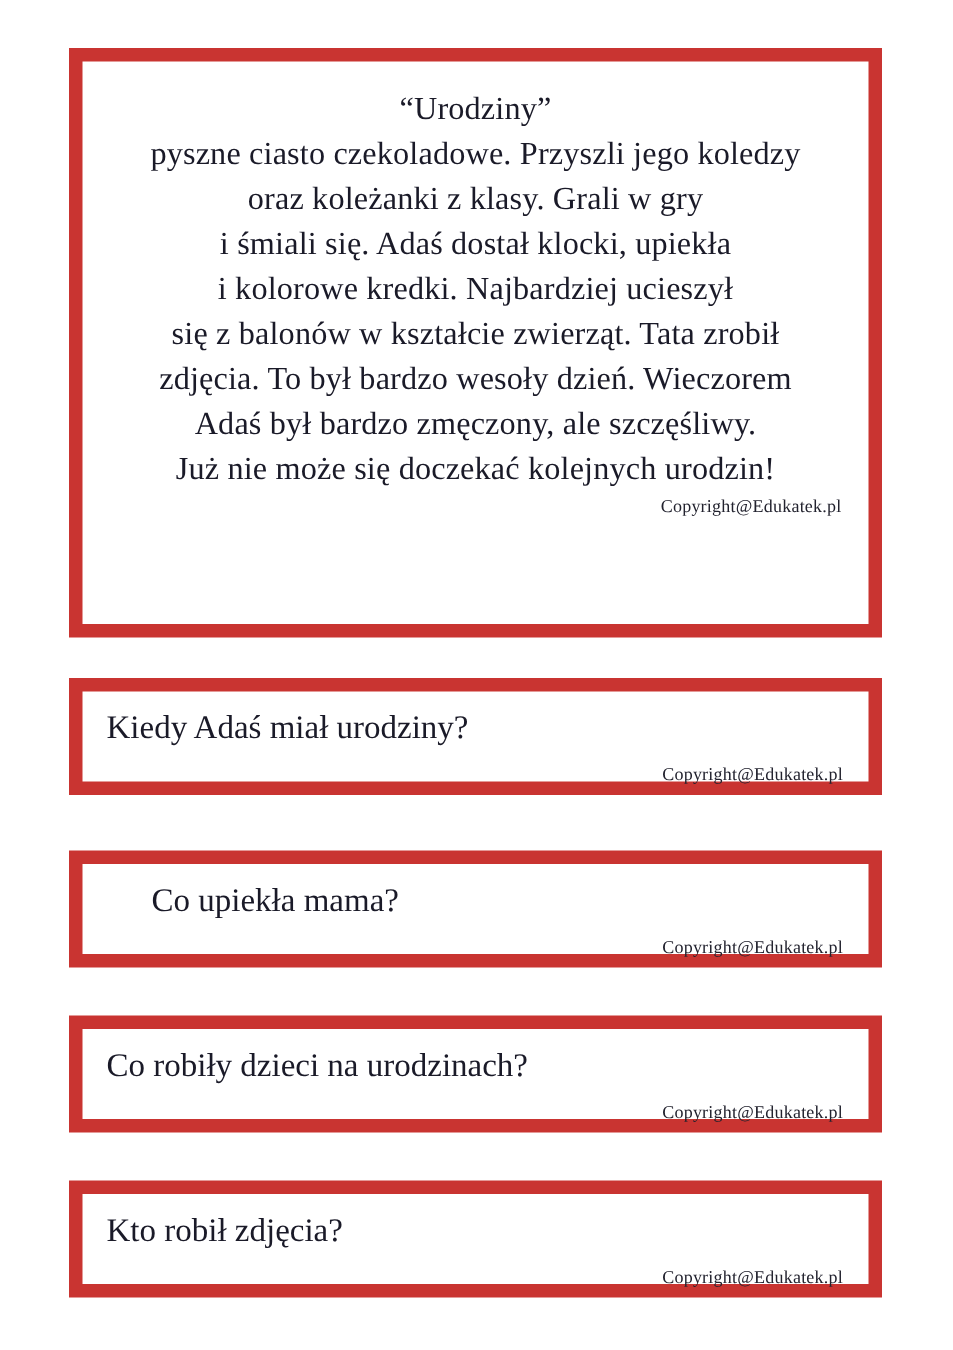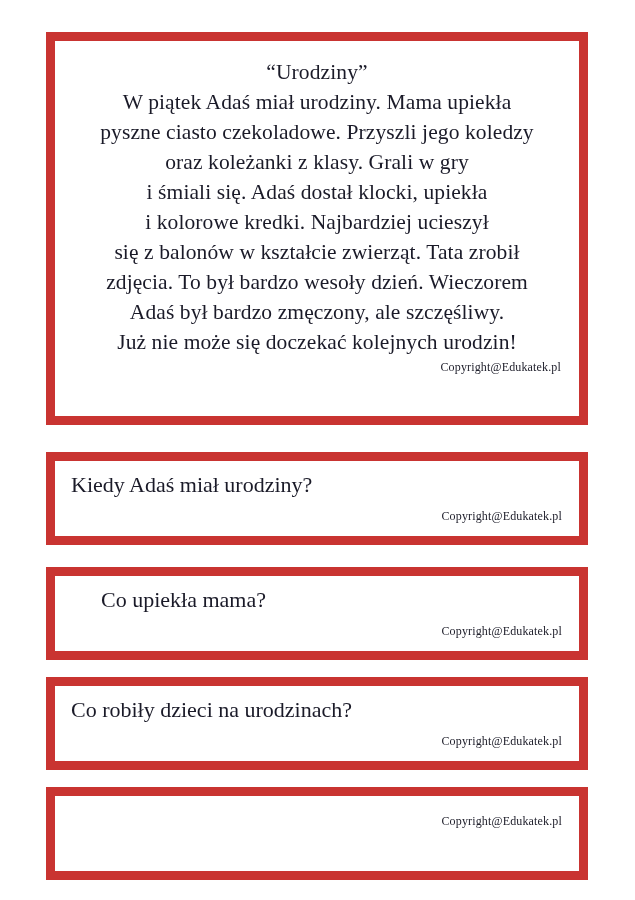--- a/index.html
+++ b/index.html
@@ -56,21 +56,21 @@
     line-height: 30px;
   }
 
   .passage-line {
     display: block;
     white-space: pre;
   }
 
   
   .card-question {
-    height: 93px;
+    height: 78px;
     padding: 9px 14px 4px 16px;
   }
   .card-q1 { top: 452px; }
   .card-q2 { top: 567px; padding-left: 46px; }
   .card-q3 { top: 677px; }
   .card-q4 { top: 787px; }
 
   .question-text {
     font-size: 22px;
     line-height: 30px;
@@ -100,21 +100,20 @@
   }
 </style>
 </head>
 <body>
 
 <div class="sheet">
 
   <div class="card card-passage">
     <div class="passage-body">
       <span class="passage-title">“Urodziny”</span>
-      <span class="passage-line">W piątek Adaś miał urodziny. Mama upiekła</span>
       <span class="passage-line">pyszne ciasto czekoladowe. Przyszli jego koledzy</span>
       <span class="passage-line">oraz koleżanki z klasy. Grali w gry</span>
       <span class="passage-line">i śmiali się. Adaś dostał klocki, upiekła</span>
       <span class="passage-line">i kolorowe kredki. Najbardziej ucieszył</span>
       <span class="passage-line">się z balonów w kształcie zwierząt. Tata zrobił</span>
       <span class="passage-line">zdjęcia. To był bardzo wesoły dzień. Wieczorem</span>
       <span class="passage-line">Adaś był bardzo zmęczony, ale szczęśliwy.</span>
       <span class="passage-line">Już nie może się doczekać kolejnych urodzin!</span>
     </div>
     <div class="copyright copyright-passage">Copyright@Edukatek.pl</div>
@@ -129,16 +128,17 @@
     <div class="question-text">Co upiekła mama?</div>
     <div class="copyright copyright-question">Copyright@Edukatek.pl</div>
   </div>
 
   <div class="card card-question card-q3">
     <div class="question-text">Co robiły dzieci na urodzinach?</div>
     <div class="copyright copyright-question">Copyright@Edukatek.pl</div>
   </div>
 
   <div class="card card-question card-q4">
+    <div class="question-text">Kto robił zdjęcia?</div>
     <div class="copyright copyright-question">Copyright@Edukatek.pl</div>
   </div>
 
 </div>
 
 </body></html>

